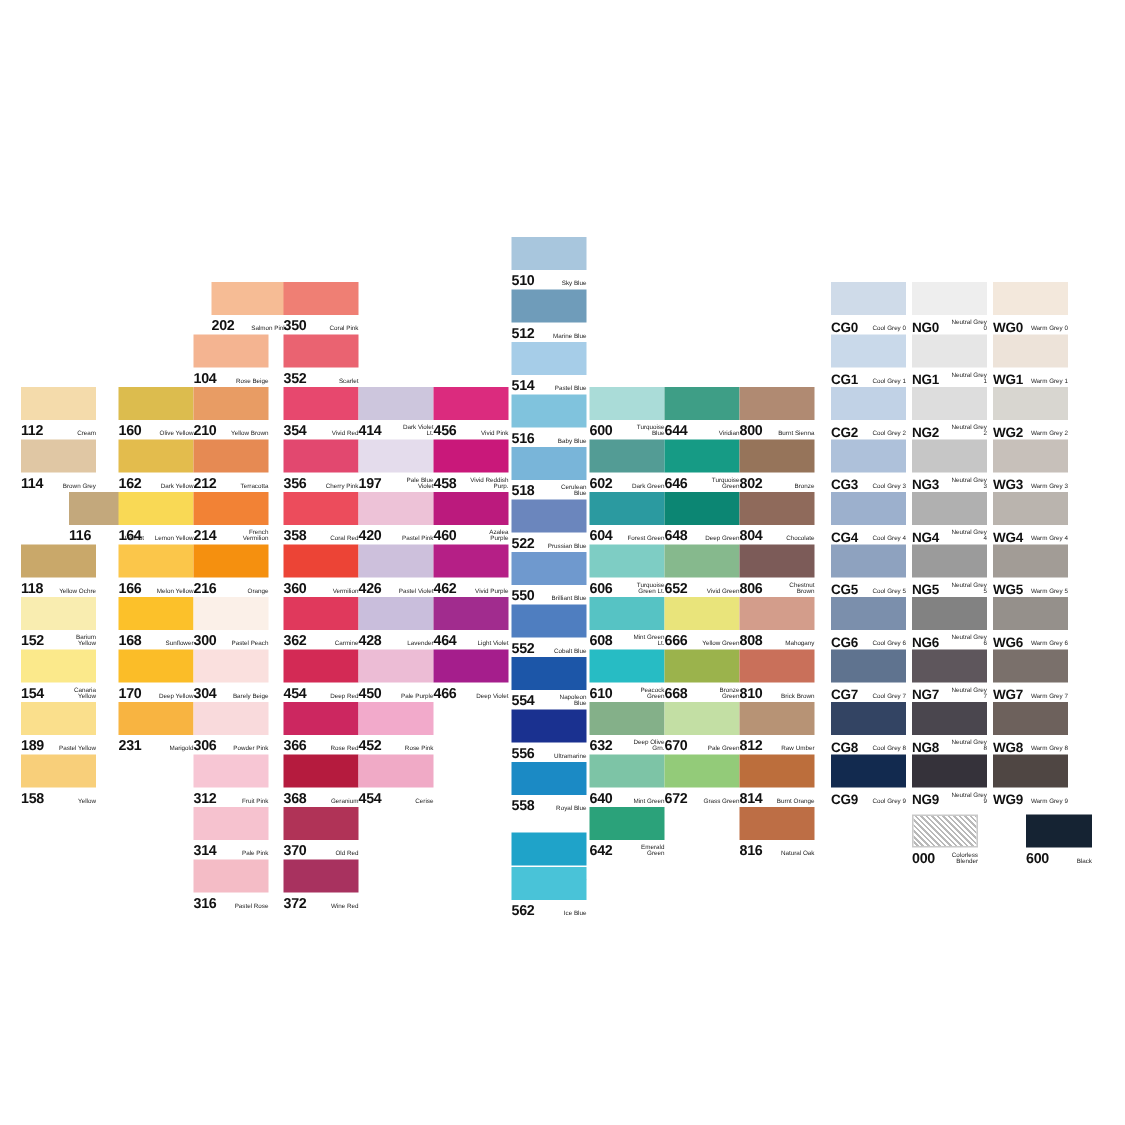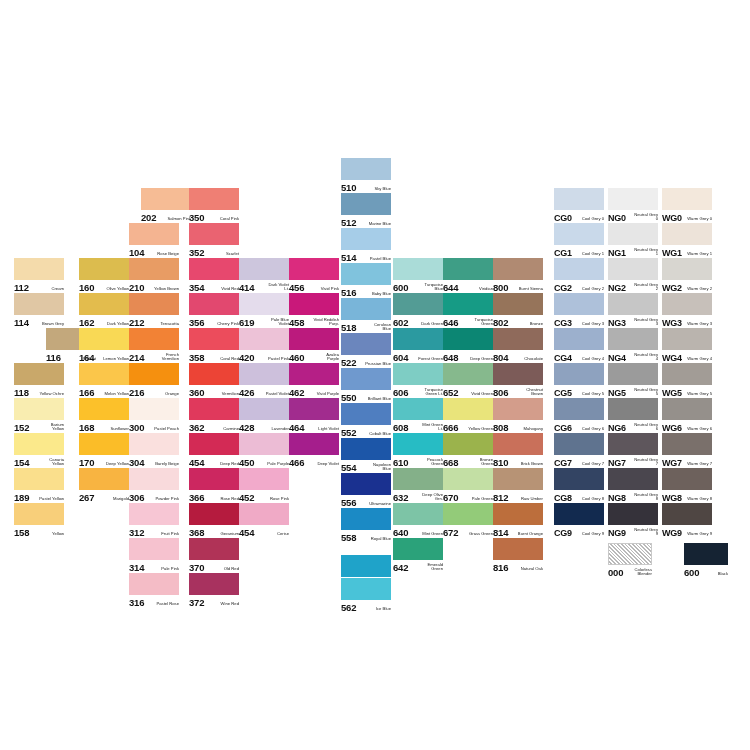--- a/index.html
+++ b/index.html
@@ -169,21 +169,21 @@
       <div class="cell" style="top: 175px;">
         <div class="sw" style="background: rgb(251, 189, 40);"></div>
         <div class="lbl">
           <span class="code">170</span>
           <span class="nm">Deep Yellow</span>
         </div>
       </div>
       <div class="cell" style="top: 210px;">
         <div class="sw" style="background: rgb(248, 180, 65);"></div>
         <div class="lbl">
-          <span class="code">267</span>
+          <span class="code">231</span>
           <span class="nm">Marigold</span>
         </div>
       </div>
     </div>
     <div class="col" style="left: 129px; top: 188px;">
       <div class="cell" style="top: 0px; margin-left: 12px;">
         <div class="sw" style="background: rgb(246, 188, 149);"></div>
         <div class="lbl">
           <span class="code">202</span>
           <span class="nm">Salmon Pink</span>
@@ -357,21 +357,21 @@
       <div class="cell" style="top: 0px;">
         <div class="sw" style="background: rgb(205, 198, 221);"></div>
         <div class="lbl">
           <span class="code">414</span>
           <span class="nm">Dark Violet Lt.</span>
         </div>
       </div>
       <div class="cell" style="top: 35px;">
         <div class="sw" style="background: rgb(228, 220, 236);"></div>
         <div class="lbl">
-          <span class="code">619</span>
+          <span class="code">197</span>
           <span class="nm">Pale Blue Violet</span>
         </div>
       </div>
       <div class="cell" style="top: 70px;">
         <div class="sw" style="background: rgb(237, 194, 215);"></div>
         <div class="lbl">
           <span class="code">420</span>
           <span class="nm">Pastel Pink</span>
         </div>
       </div>

